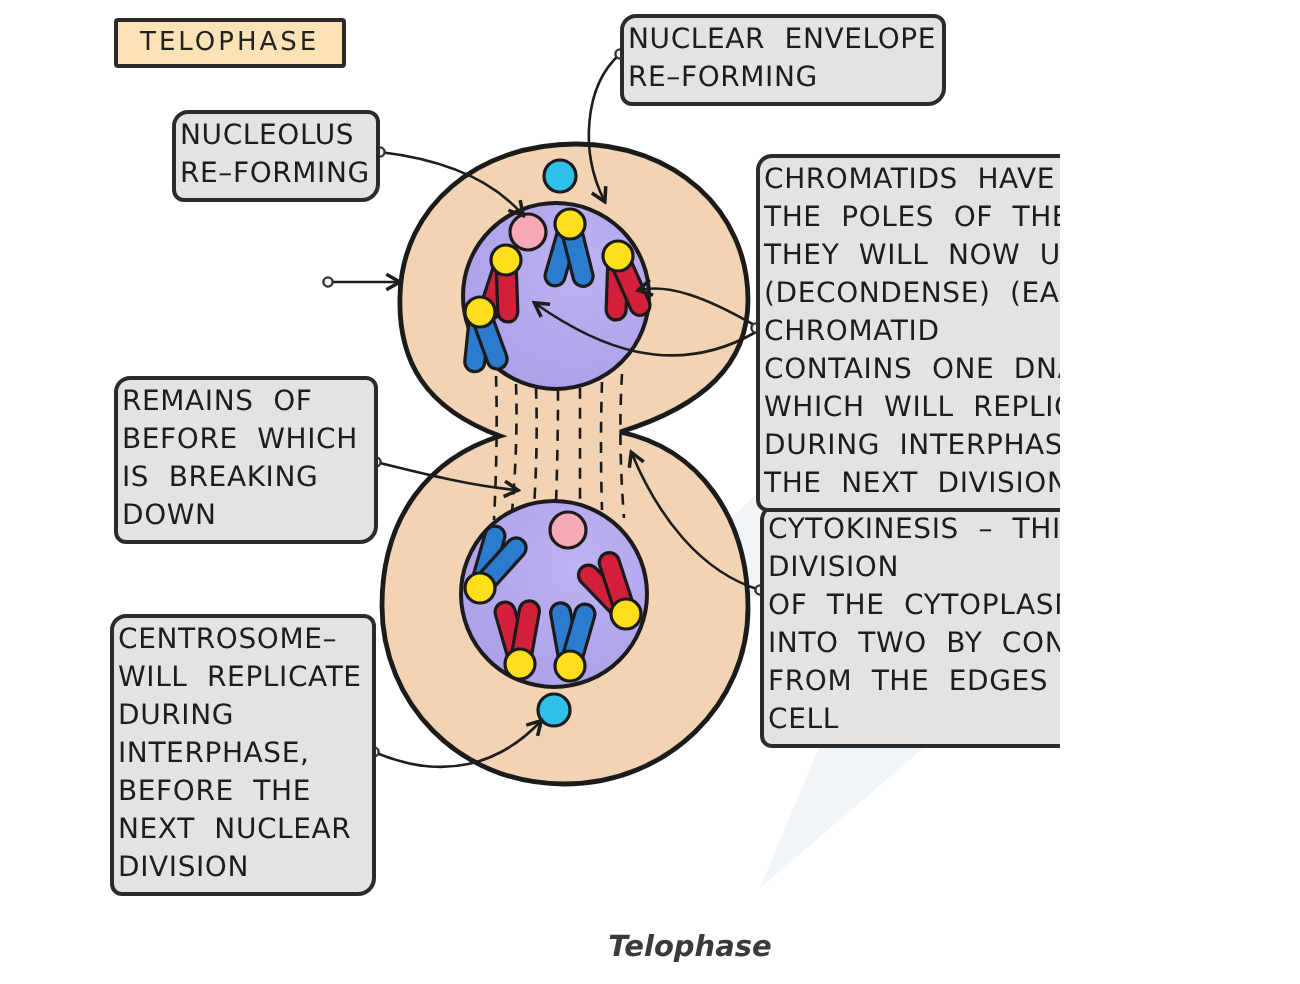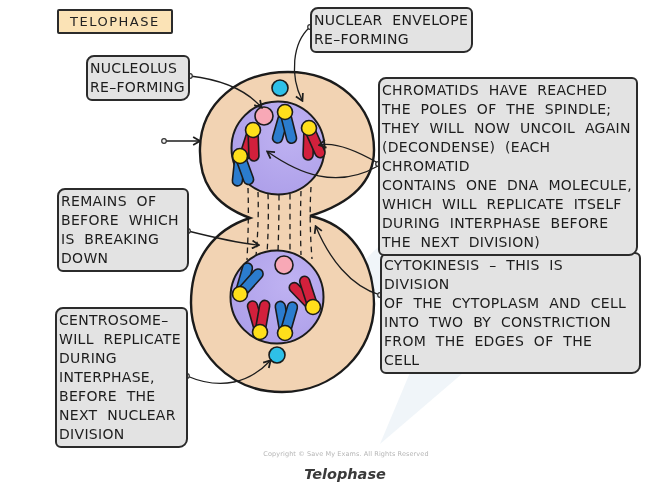--- a/index.html
+++ b/index.html
@@ -1,17 +1,17 @@
 <!DOCTYPE html>
 <html style="--cytoplasm: #F2D3B3; --membrane-outline: #1B1B1B; --nucleus: #AB9DE8; --nucleus-light: #BFB2F2; --nucleolus: #F8A8B6; --centromere: #FFDF1B; --chromatid-blue: #2B7CCE; --chromatid-red: #D2203C; --centrosome: #2EC0E8; --box-bg: #E3E3E3; --box-border: #2B2B2B; --title-bg: #FBE3B6; --ink: #1D1D1D; --arrow: #1D1D1D; --watermark: #E2ECF3; --copyright: #B5B5B5; --caption: #3A3A3A;"><head>
 <meta charset="utf-8">
 <style>
   html,body{margin:0;padding:0;background:#ffffff;}
   #stage{
-    position:relative;width:650px;height:492px;background:#fff;overflow:hidden;
+    position:relative;width:530px;height:492px;background:#fff;overflow:hidden;
     font-family:"DejaVu Sans","Liberation Sans",sans-serif;
   }
   svg{position:absolute;left:0;top:0;}
   
   :root{
     --cytoplasm:#F2D3B3; --membrane-outline:#1B1B1B;
     --nucleus:#AB9DE8; --nucleus-light:#BFB2F2;
     --nucleolus:#F8A8B6; --centromere:#FFDF1B;
     --chromatid-blue:#2B7CCE; --chromatid-red:#D2203C;
     --centrosome:#2EC0E8;
@@ -196,16 +196,15 @@
 
   <div class="callout b-chromatids">CHROMATIDS HAVE REACHED
 THE POLES OF THE SPINDLE;
 THEY WILL NOW UNCOIL AGAIN
 (DECONDENSE) (EACH CHROMATID
 CONTAINS ONE DNA MOLECULE,
 WHICH WILL REPLICATE ITSELF
 DURING INTERPHASE BEFORE
 THE NEXT DIVISION)</div>
 
-  <div class="copyright">Copyright © Save My Exams. All Rights Reserved</div>
   <div class="caption">Telophase</div>
 
 </div>
 
 </body></html>

